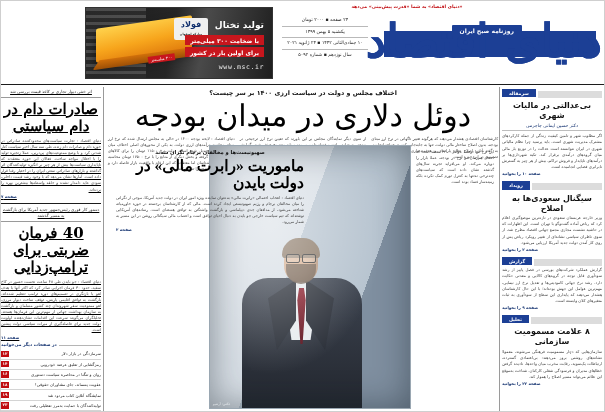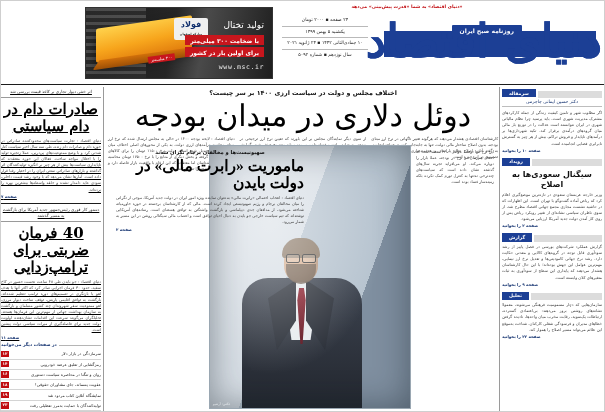--- a/index.html
+++ b/index.html
@@ -70,21 +70,21 @@
     background:linear-gradient(#d1700a,#9c4f06);transform:skewX(-38deg);
     border-radius:0 0 2px 2px;
   }
   #topad .roller{
     position:absolute;left:0;top:0;width:60px;height:70px;
     background:repeating-linear-gradient(#5b5b5b 0 3px,#2e2e2e 3px 7px);
     opacity:.75;
   }
   #topad .adline1{
     position:absolute;right:8px;top:12px;color:#fff;font-size:9px;
-    font-weight:normal;white-space:nowrap;letter-spacing:.5px;
+    font-weight:bold;white-space:nowrap;letter-spacing:.5px;
   }
   #topad .adline2{
     position:absolute;right:8px;top:27px;background:#c8161d;color:#fff;
     font-size:6px;font-weight:bold;padding:1.5px 5px;white-space:nowrap;
   }
   #topad .adline3{
     position:absolute;right:8px;top:39px;background:#c8161d;color:#fff;
     font-size:6px;font-weight:bold;padding:1.5px 5px;white-space:nowrap;
   }
   #topad .adurl{
@@ -309,20 +309,21 @@
     <div class="colsep" style="right:104px;"></div>
     <div class="colsep" style="left:104px;"></div>
 
     <div id="right-rail">
 
       <div class="rail-item">
         <div class="badgerow">
           <span class="badge">سرمقاله</span>
           <span class="fill"></span>
         </div>
+        <div class="rail-head">بی‌عدالتی در مالیات شهری</div>
         <div class="rail-author">دکتر حسین ایمانی جاجرمی</div>
         <div class="rail-body">اگر مطلوب شهر و تامین کیفیت زندگی از جمله کارکردهای مشترک مدیریت شهری است، باید پرسید چرا نظام مالیاتی شهری در ایران نتوانسته است عدالت را در توزیع بار مالی میان گروه‌های درآمدی برقرار کند. تکیه شهرداری‌ها بر درآمدهای ناپایدار و فروش تراکم، بیش از هر چیز به گسترش نابرابری فضایی انجامیده است.</div>
         <div class="rail-more">صفحه ۱۰ را بخوانید</div>
       </div>
 
       <div class="rail-item">
         <div class="badgerow">
           <span class="badge">رویداد</span>
           <span class="fill"></span>
         </div>
@@ -338,20 +339,21 @@
         </div>
         <div class="rail-body">گزارش عملکرد شرکت‌های بورسی در فصل پاییز از رشد سودآوری قابل توجه در گروه‌های کالایی و معدنی حکایت دارد. رشد نرخ جهانی کامودیتی‌ها و تعدیل نرخ ارز نیمایی، مهم‌ترین عوامل این جهش بوده‌اند؛ با این حال کارشناسان هشدار می‌دهند که پایداری این سطح از سودآوری به ثبات متغیرهای کلان وابسته است.</div>
         <div class="rail-more">صفحه ۹ را بخوانید</div>
       </div>
 
       <div class="rail-item">
         <div class="badgerow">
           <span class="badge">تحلیل</span>
           <span class="fill"></span>
         </div>
+        <div class="rail-head">۸ علامت مسمومیت سازمانی</div>
         <div class="rail-body">سازمان‌هایی که دچار مسمومیت فرهنگی می‌شوند، معمولا نشانه‌های روشنی بروز می‌دهند: بی‌اعتمادی گسترده، ارتباطات یک‌سویه، رقابت مخرب میان واحدها، نادیده گرفتن خطاهای مدیران و فرسودگی شغلی کارکنان. شناخت به‌موقع این علائم می‌تواند مسیر اصلاح را هموار کند.</div>
         <div class="rail-more">صفحه ۲۲ را بخوانید</div>
       </div>
 
     </div>
 
     <div id="lead">
       <div class="lead-kicker">اختلاف مجلس و دولت در سیاست ارزی ۱۴۰۰ بر سر چیست؟</div>
       <div class="lead-head">دوئل دلاری در میدان بودجه</div>
       <div id="lead-cols">

